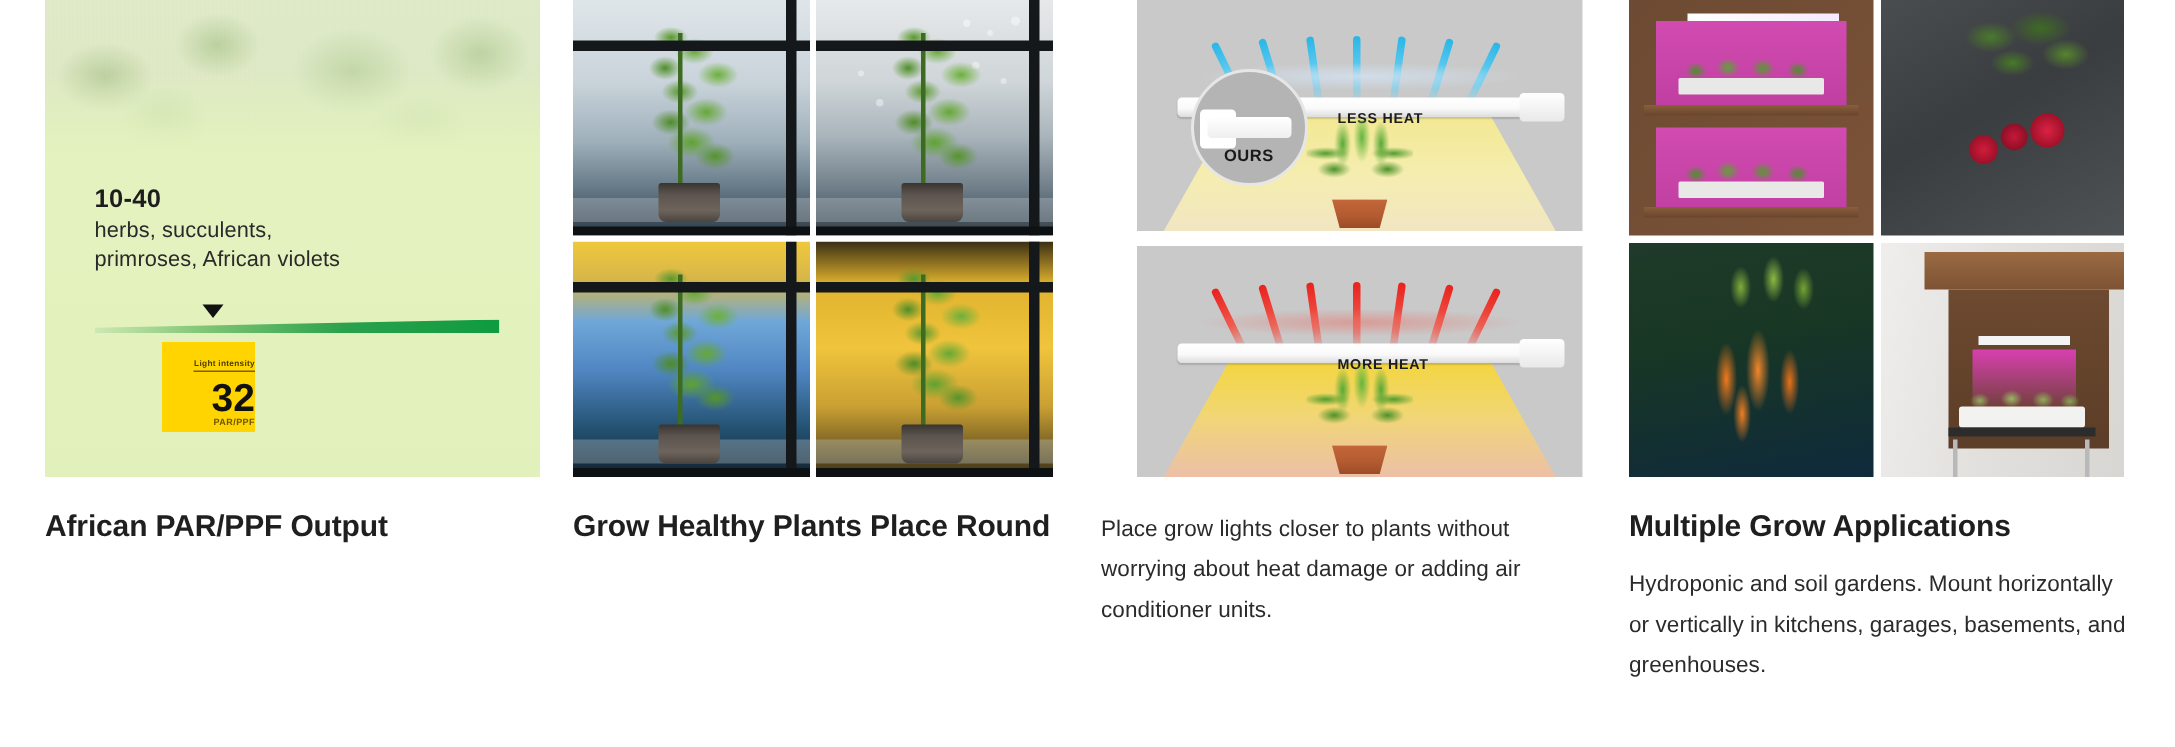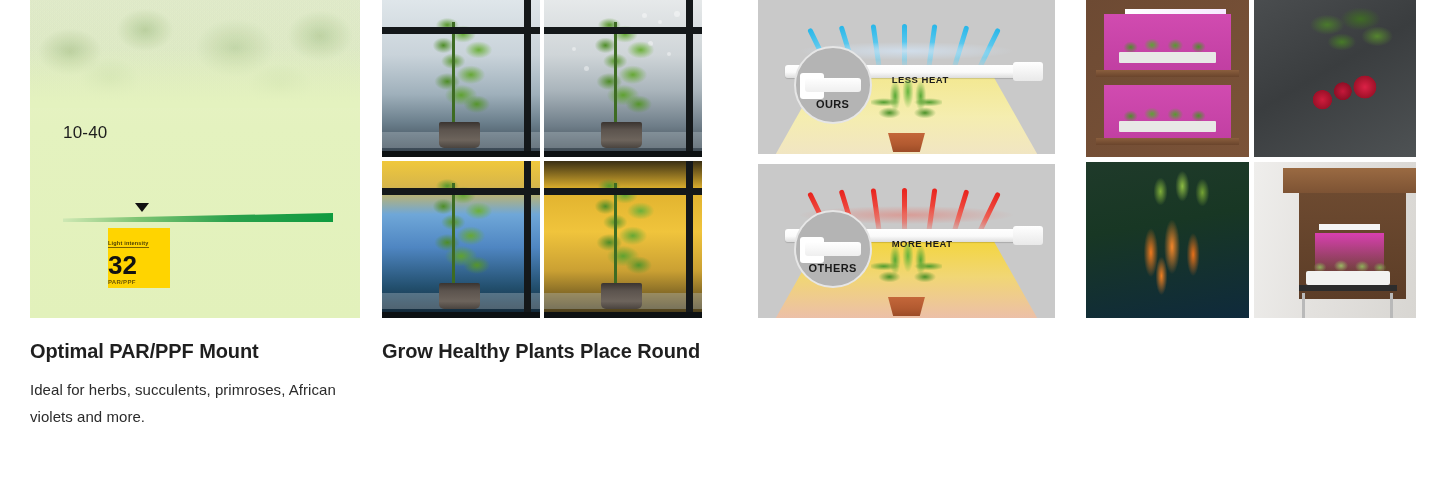--- a/index.html
+++ b/index.html
@@ -42,21 +42,21 @@
       linear-gradient(180deg,#eef4dc 0%,#eaf3d4 55%,#e6f2c6 100%);
     filter: blur(0.4px);
     opacity: .95;
   }
   .par-photo::after {
     content:""; position:absolute; left:0; right:0; bottom:0; height:60px;
     background: linear-gradient(180deg, rgba(230,242,198,0) 0%, #e4f2bf 90%);
   }
   .par-range { position: absolute; left: 33px; top: 123px; }
   .par-range-num {
-    font-size: 17px; font-weight: normal; color: #1d1d1d;
+    font-size: 17px; font-weight: bold; color: #1d1d1d;
     letter-spacing: .2px; line-height: 20px; margin-bottom: 2px;
   }
   .par-range-desc {
     font-size: 14.5px; color: #2a2a2a; line-height: 19px; letter-spacing: .1px;
   }
   .slider-wrap { position: absolute; left: 33px; top: 200px; width: 270px; height: 22px; }
   .slider-bar {
     position: absolute; left: 0; bottom: 0; width: 270px; height: 9px;
     background: linear-gradient(90deg,#cfe8b4 0%,#7dc473 28%,#2aa14c 62%,#0f9b3f 100%);
     clip-path: polygon(0 62%, 100% 0, 100% 100%, 0 100%);
@@ -64,21 +64,21 @@
   .slider-marker {
     position: absolute; left: 72px; bottom: 10px;
     width: 0; height: 0;
     border-left: 7px solid transparent;
     border-right: 7px solid transparent;
     border-top: 9px solid #111111;
   }
   .badge {
     position: absolute; left: 78px; top: 228px;
     width: 62px; height: 60px; background: #ffd400;
-    text-align: left; padding-top: 3px;
+    text-align: right; padding-top: 3px;
   }
   .badge-title {
     font-size: 5.5px; font-weight: bold; color: #4a3d00; letter-spacing: .2px;
     border-bottom: 1.2px solid #7a6200; display: inline-block; padding-bottom: 1px;
   }
   .badge-value {
     font-size: 26px; font-weight: bold; color: #111; line-height: 28px; margin-top: 2px;
   }
   .badge-unit { font-size: 6px; font-weight: bold; color: #6b5500; letter-spacing: .3px; }
 
@@ -317,35 +317,35 @@
 <body>
 
 <div class="grid">
 
   <div class="col">
     <div class="media">
       <div class="par-card">
         <div class="par-photo"></div>
         <div class="par-range">
           <div class="par-range-num">10-40</div>
+          <div class="par-range-desc">herbs, succulents,<br>primroses, African violets</div>
         </div>
         <div class="slider-wrap">
           <div class="slider-bar"></div>
           <div class="slider-marker"></div>
         </div>
         <div class="badge">
           <div class="badge-title">Light intensity</div>
           <div class="badge-value">32</div>
           <div class="badge-unit">PAR/PPF</div>
         </div>
       </div>
     </div>
     <div class="txt">
-      <h3 class="heading">Optimal PAR/PPF Mount</h3>
-      <p class="body">Ideal for herbs, succulents, primroses, African violets and more.</p>
+      <h3 class="heading">African PAR/PPF Output</h3>
     </div>
   </div>
 
   <div class="col">
     <div class="media">
       <div class="photo-quad">
         <div class="season winter-a">
           <div class="sky"></div>
             <div class="sill"></div>
           <div class="leafcluster"></div>
@@ -445,30 +445,26 @@
           </div>
           <div class="lamp-glow glow-warm"></div>
           <div class="beam beam-warm"></div>
           <div class="lamp"></div>
           <div class="lamp-end"></div>
           <div class="heat-label">MORE HEAT</div>
           <div class="hplant">
             <div class="leaves"></div>
               <div class="pot2"></div>
           </div>
-          <div class="bubble">
-            <div class="cap"></div>
-              <div class="tube"></div>
-            <div class="bubble-label">OTHERS</div>
-          </div>
         </div>
 
       </div>
     </div>
     <div class="txt">
+      <p class="body">Place grow lights closer to plants without worrying about heat damage or adding air conditioner units.</p>
     </div>
   </div>
 
   <div class="col">
     <div class="media">
       <div class="app-quad">
 
         <div class="appimg shelf">
           <div class="strip"></div>
           <div class="bay top"></div>
@@ -498,15 +494,19 @@
           <div class="pinkglow"></div>
           <div class="sprouts"></div>
           <div class="planter"></div>
           <div class="tabletop"></div>
           <div class="leg" style="left:30%"></div>
           <div class="leg" style="left:84%"></div>
         </div>
 
       </div>
     </div>
+    <div class="txt">
+      <h3 class="heading">Multiple Grow Applications</h3>
+      <p class="body">Hydroponic and soil gardens. Mount horizontally or vertically in kitchens, garages, basements, and greenhouses.</p>
+    </div>
   </div>
 
 </div>
 
 </body></html>

